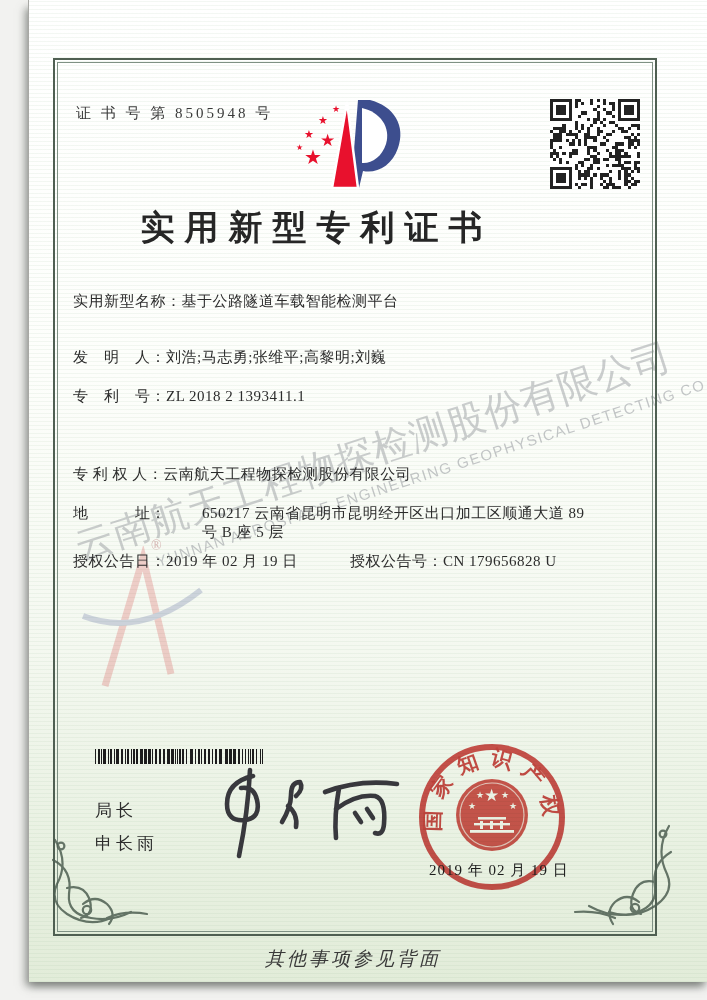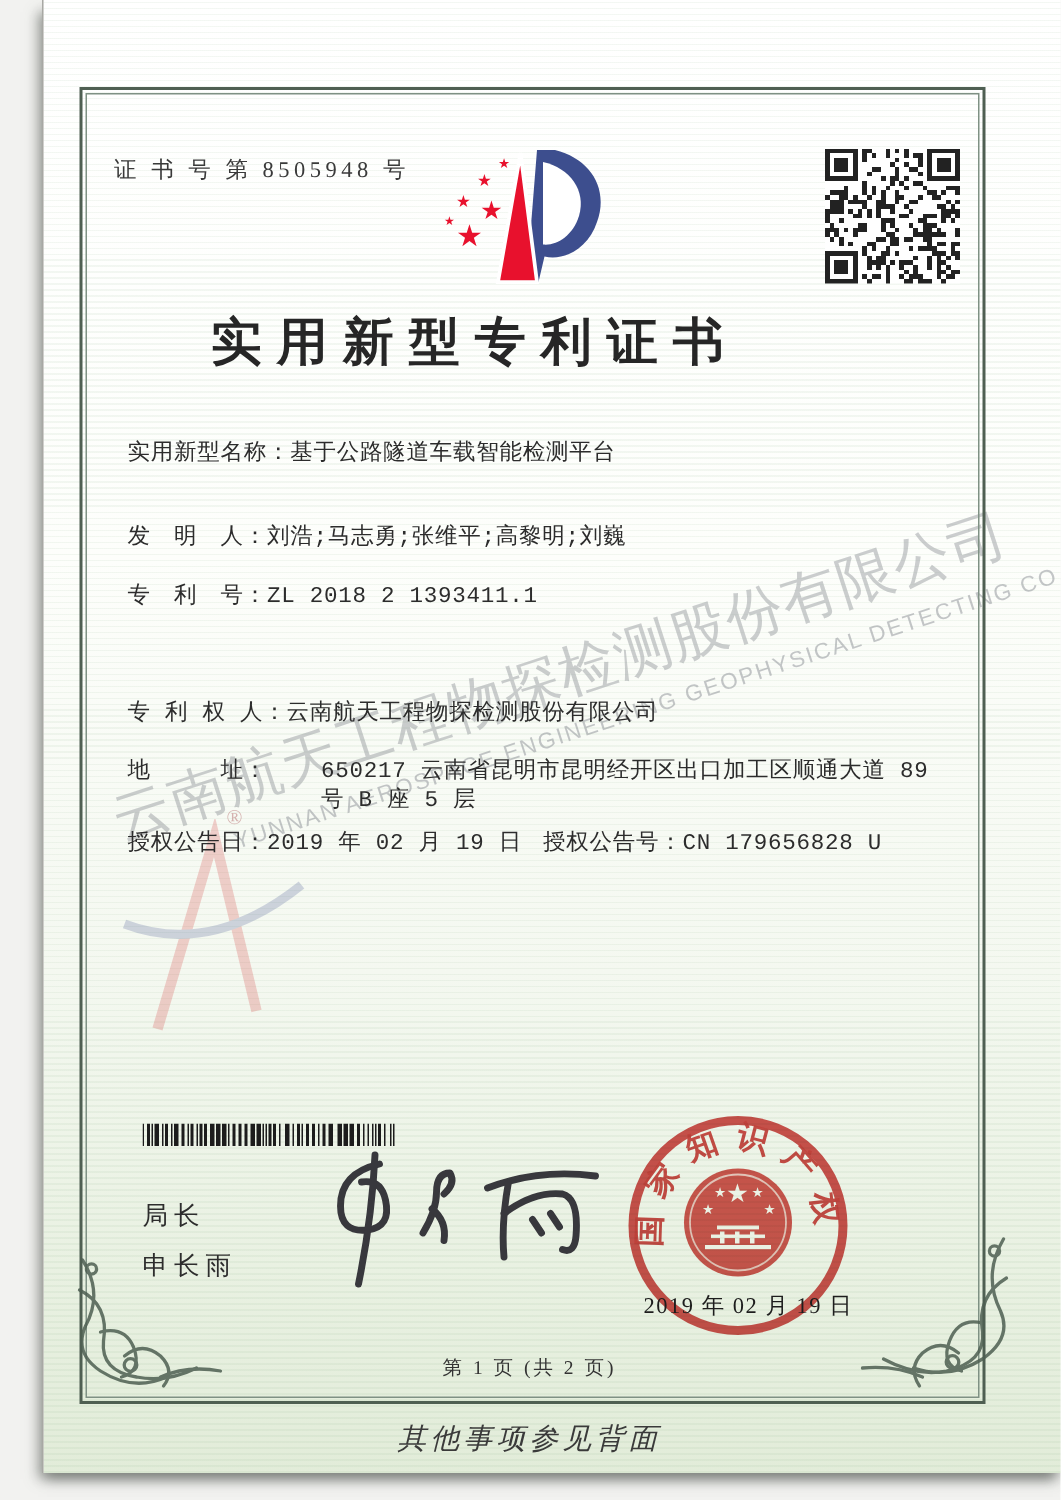--- a/index.html
+++ b/index.html
@@ -16,21 +16,21 @@
   
   .frame{position:absolute;left:24px;top:58px;width:600px;height:874px;
      border:2px solid #4f5f52;z-index:2;pointer-events:none;}
   .frame::before{content:"";position:absolute;left:2px;top:2px;right:2px;bottom:2px;
      border:1px solid #7f9184;}
   .flourish{position:absolute;z-index:3;opacity:.85;}
   .txt{position:absolute;z-index:4;color:#2f2f2f;}
   .cert-no{left:47px;top:104px;font-size:15px;letter-spacing:3px;color:#3a3a3a;}
   .title{left:24px;top:205px;width:517px;text-align:center;font-size:34px;font-weight:600;
      letter-spacing:10px;text-indent:10px;color:#262626;}
-  .row{left:56px;font-size:15px;letter-spacing:.5px;width:560px;color:#2c2c2c;font-family:Liberation Mono, monospace;}
+  .row{left:44px;font-size:15px;letter-spacing:.5px;width:560px;color:#2c2c2c;}
   .row .lab{white-space:pre;}
   .valblock{display:inline-block;vertical-align:top;padding-left:36px;}
   .paras{left:60px;top:582px;width:541px;font-size:15px;line-height:26px;letter-spacing:1px;
      font-style:italic;color:#3a3a3a;}
   .paras p{margin:0;text-indent:2em;}
   .director{left:66px;top:799px;font-size:17px;letter-spacing:4px;color:#2d2d2d;}
   .director div{margin-bottom:10px;}
   .seal-date{left:400px;top:861px;font-size:15px;letter-spacing:1px;color:#1d1d1d;z-index:6;}
   .page-info{left:24px;top:903px;width:600px;text-align:center;font-size:13px;letter-spacing:2px;color:#333;}
   .back-note{left:24px;top:946px;width:600px;text-align:center;font-size:19px;letter-spacing:3px;
@@ -488,16 +488,15 @@
         <rect x="74" y="90" width="3" height="8" fill="#ffffff"></rect>
         <rect x="84" y="90" width="3" height="8" fill="#ffffff"></rect>
         <rect x="94" y="90" width="3" height="8" fill="#ffffff"></rect>
       </g>
       <text font-size="21" font-weight="bold" fill="#c9302c" letter-spacing="10" opacity=".95">
         <textPath href="#sealArc" startOffset="4">国家知识产权局</textPath>
       </text>
     </svg>
     <div class="txt seal-date">2019 年 02 月 19 日</div>
 
-    <div class="txt page-info">第 1 页 (共 2 页)</div>
     <div class="txt back-note">其他事项参见背面</div>
   </div>
 </div>
 
 </body></html>

